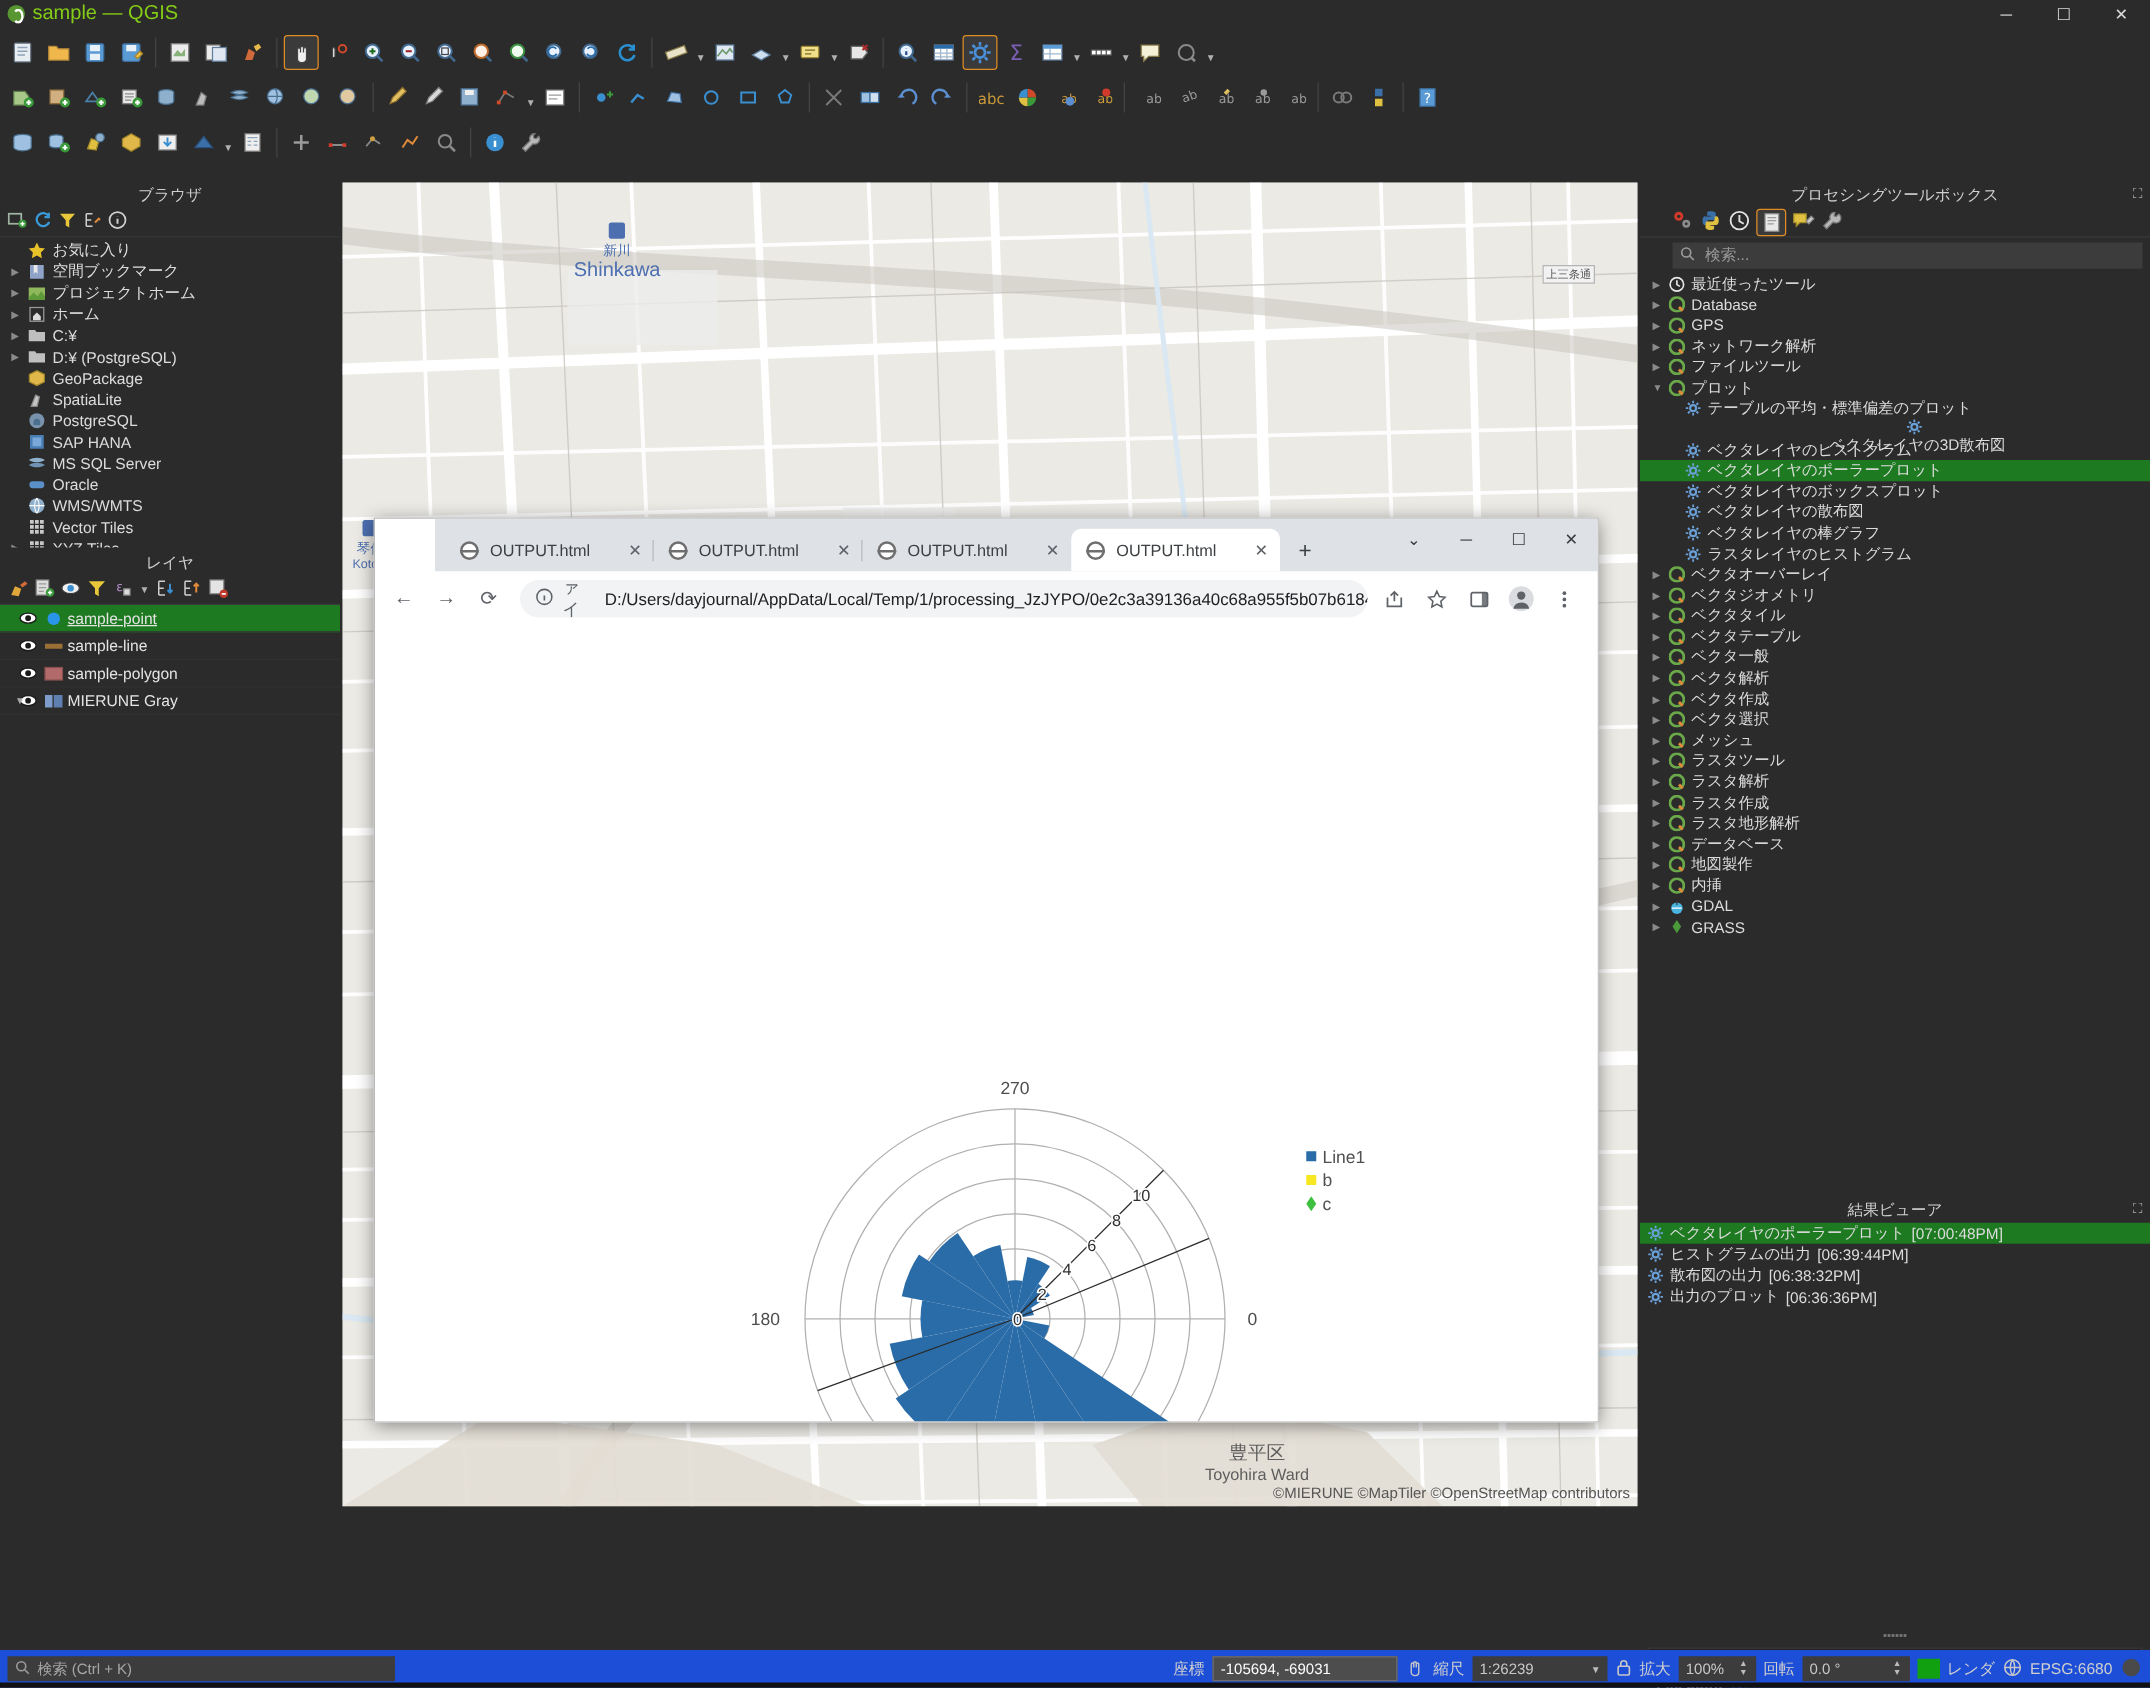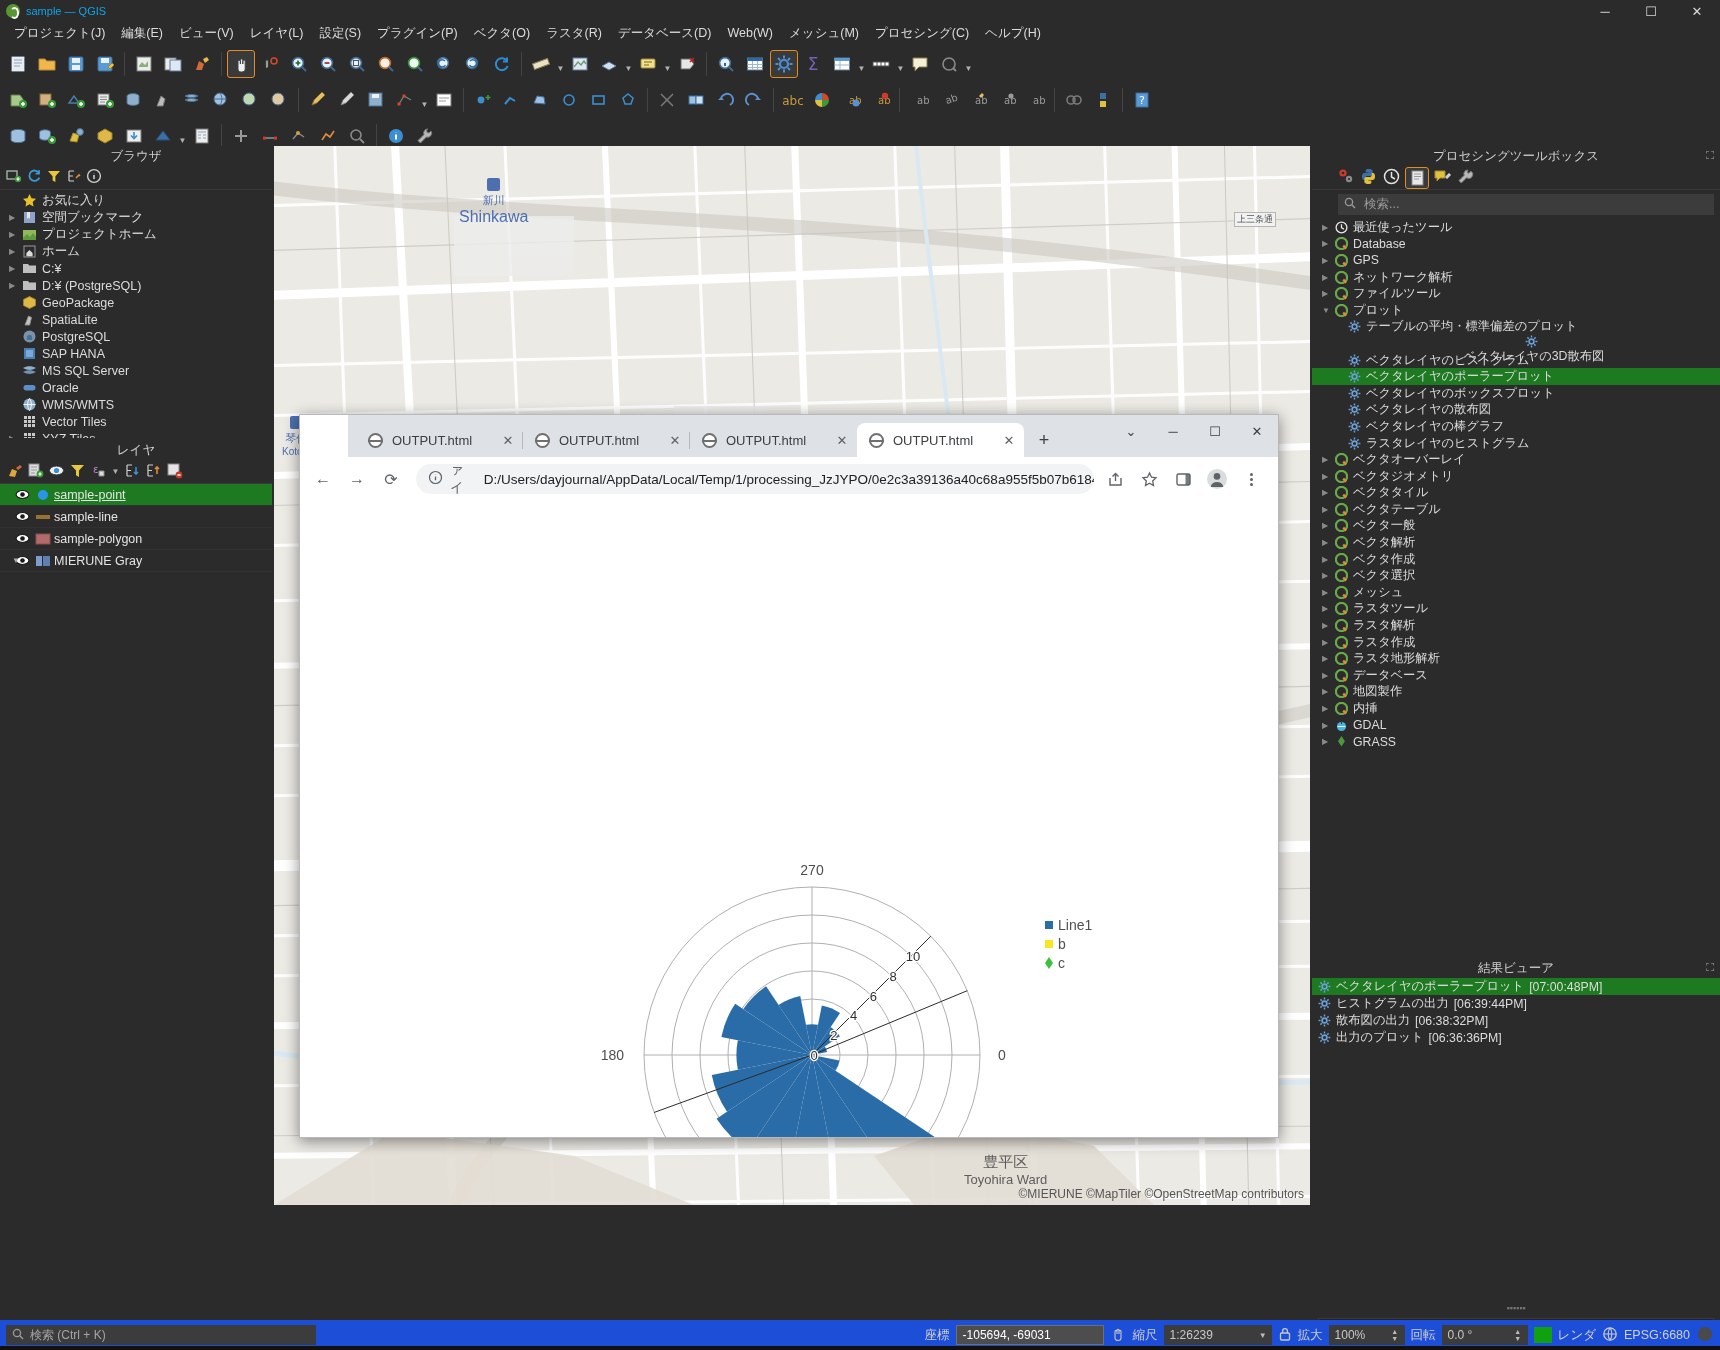--- a/index.html
+++ b/index.html
@@ -10,21 +10,21 @@
     background:#1e1e1e;
     color:#d4d4d4;
     -webkit-font-smoothing:antialiased;
   }
   .app { position:relative; width:1720px; height:1350px; background:#2b2b2b; }
 
   
   .titlebar { height:22px; background:#2b2b2b; display:flex; align-items:center; padding-left:6px; }
   .titlebar .tlogo { width:14px; height:14px; border-radius:50%; background:#589632; position:relative; margin-right:6px; }
   .titlebar .tlogo::after{content:""; position:absolute; left:4px; top:3px; width:5px;height:8px; border:2px solid #fff; border-radius:50%; border-left-color:transparent;}
-  .titlebar .ttext { font-size:11px; color:#0ea5e9; }
+  .titlebar .ttext { font-size:16px; color:#84cc16; }
   .wbtns { margin-left:auto; display:flex; }
   .wbtn { width:46px; height:22px; display:flex; align-items:center; justify-content:center; color:#d8d8d8; font-size:13px; }
 
   
   .menubar { height:22px; background:#2b2b2b; display:flex; align-items:center; padding-left:6px; font-size:12.5px; }
   .menubar .mi { padding:2px 8px; color:#dcdcdc; white-space:nowrap; }
 
   
   .toolbars { background:#2b2b2b; padding:2px 0 1px 4px; }
   .trow { display:flex; align-items:center; height:36px; gap:1px; }
@@ -119,35 +119,20 @@
   <div class="titlebar">
     <div class="tlogo"></div>
     <div class="ttext">sample — QGIS</div>
     <div class="wbtns">
       <div class="wbtn">─</div>
       <div class="wbtn">☐</div>
       <div class="wbtn close">✕</div>
     </div>
   </div>
 
-  <div class="menubar" id="menubar">
-      <div class="mi">プロジェクト(J)</div>
-      <div class="mi">編集(E)</div>
-      <div class="mi">ビュー(V)</div>
-      <div class="mi">レイヤ(L)</div>
-      <div class="mi">設定(S)</div>
-      <div class="mi">プラグイン(P)</div>
-      <div class="mi">ベクタ(O)</div>
-      <div class="mi">ラスタ(R)</div>
-      <div class="mi">データベース(D)</div>
-      <div class="mi">Web(W)</div>
-      <div class="mi">メッシュ(M)</div>
-      <div class="mi">プロセシング(C)</div>
-      <div class="mi">ヘルプ(H)</div>
-    </div>
 
   <div class="toolbars">
     <div class="trow">
       <div class="tbtn">
           <svg width="20" height="20" viewBox="0 0 20 20">
             <rect x="3.5" y="2.5" width="13" height="15" rx="1" fill="#e8edf2" stroke="#6d7b8a"></rect>
             <path d="M6 6h8M6 9h8M6 12h6" stroke="#8fa3b8" stroke-width="1.1"></path>
           </svg>
         </div>
       <div class="tbtn">
@@ -1581,21 +1566,21 @@
     <span>縮尺</span>
     <div class="sfield" style="width:108px; position:relative;">
       <span>1:26239</span>
       <span style="position:absolute; right:5px; font-size:8px; color:#bbb;">▼</span>
     </div>
     <span><svg width="14" height="16" viewBox="0 0 14 16">
           <rect x="2.5" y="7" width="9" height="7" rx="1" fill="none" stroke="#c8c8c8" stroke-width="1.3"></rect>
           <path d="M4.6 7V5a2.4 2.4 0 014.8 0v2" fill="none" stroke="#c8c8c8" stroke-width="1.3"></path>
         </svg></span>
     <span>拡大</span>
-    <div class="sfield" style="width:76px; position:relative;">
+    <div class="sfield" style="width:62px; position:relative;">
       <span>100%</span>
       <span class="spin" style="position:absolute; right:4px;">
           <span>▲</span>
           <span>▼</span>
         </span>
     </div>
     <span>回転</span>
     <div class="sfield" style="width:86px; position:relative;">
       <span>0.0 °</span>
       <span class="spin" style="position:absolute; right:4px;">

